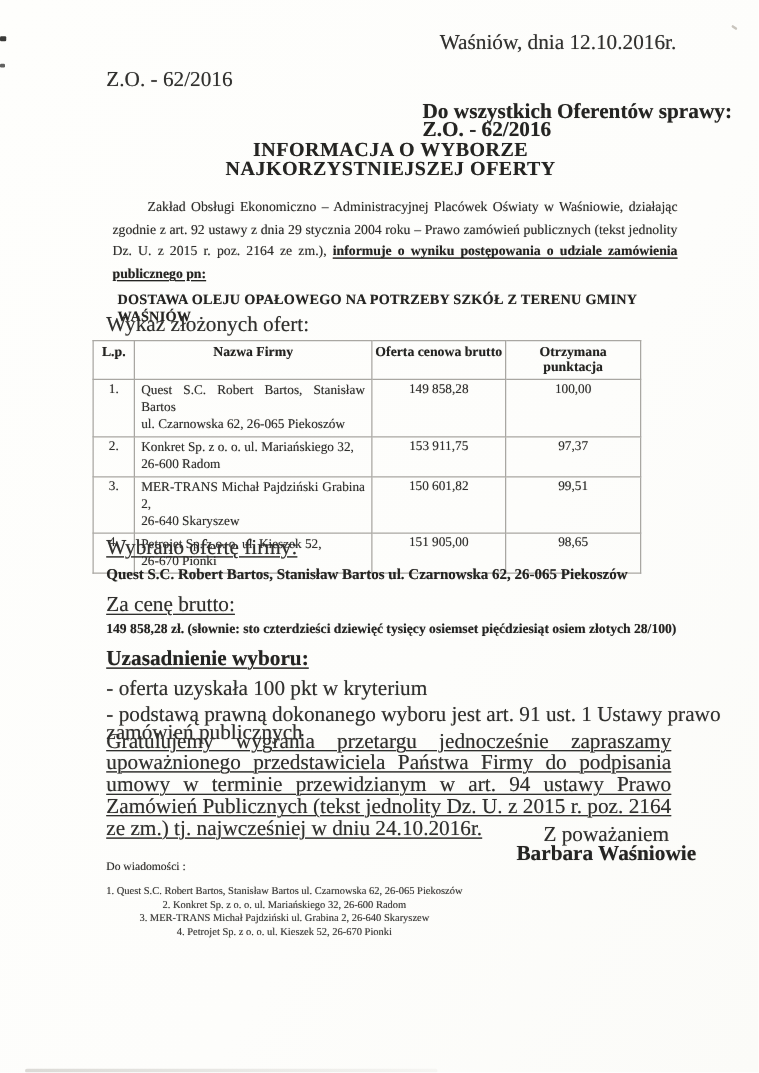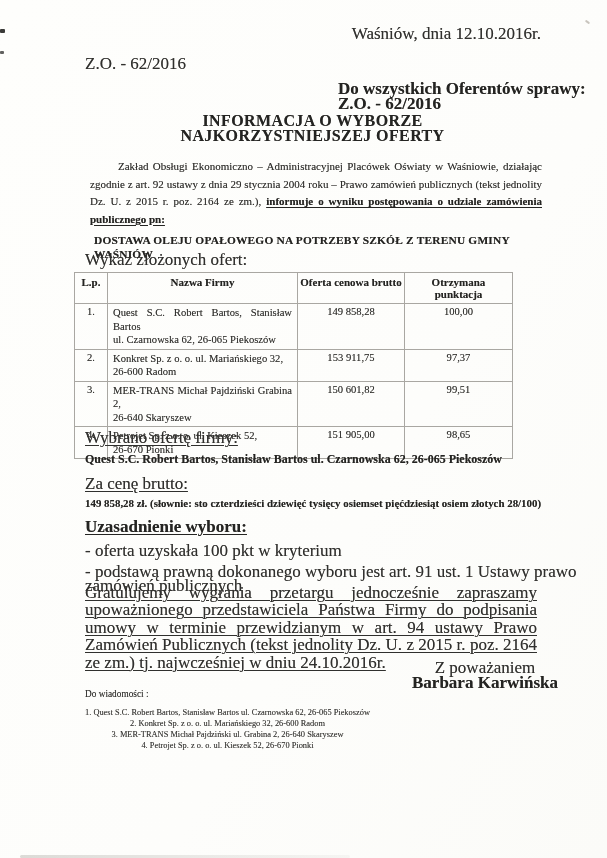--- a/index.html
+++ b/index.html
@@ -149,21 +149,21 @@
   <div class="txt chosen-firm b">Quest S.C. Robert Bartos, Stanisław Bartos ul. Czarnowska 62, 26-065 Piekoszów</div>
   <div class="txt price-label u">Za cenę brutto:</div>
   <div class="txt price-text b">149 858,28 zł. (słownie: sto czterdzieści dziewięć tysięcy osiemset pięćdziesiąt osiem złotych 28/100)</div>
   <div class="txt just-label b u">Uzasadnienie wyboru:</div>
   <div class="txt just-item-1">- oferta uzyskała 100 pkt w kryterium</div>
   <div class="txt just-item-2">- podstawą prawną dokonanego wyboru jest art. 91 ust. 1 Ustawy prawo zamówień publicznych</div>
   <div class="txt congrats u">Gratulujemy wygrania przetargu jednocześnie zapraszamy upoważnionego przedstawiciela Państwa Firmy do podpisania umowy w terminie przewidzianym w art. 94 ustawy Prawo Zamówień Publicznych (tekst jednolity Dz. U. z 2015 r. poz. 2164 ze zm.) tj. najwcześniej w dniu 24.10.2016r.</div>
 
   <div class="txt signature">
     <div>Z poważaniem</div>
-    <div class="b">Barbara Karwińska</div>
+    <div class="b">Barbara Waśniowie</div>
   </div>
 
   <div class="txt cc-label">Do wiadomości :</div>
   <div class="txt cc-list">
     <div>1. Quest S.C. Robert Bartos, Stanisław Bartos ul. Czarnowska 62, 26-065 Piekoszów</div>
     <div>2. Konkret Sp. z o. o.  ul. Mariańskiego 32, 26-600 Radom</div>
     <div>3. MER-TRANS Michał Pajdziński ul. Grabina 2, 26-640 Skaryszew</div>
     <div>4. Petrojet Sp. z o. o. ul. Kieszek 52, 26-670 Pionki</div>
   </div>
 

